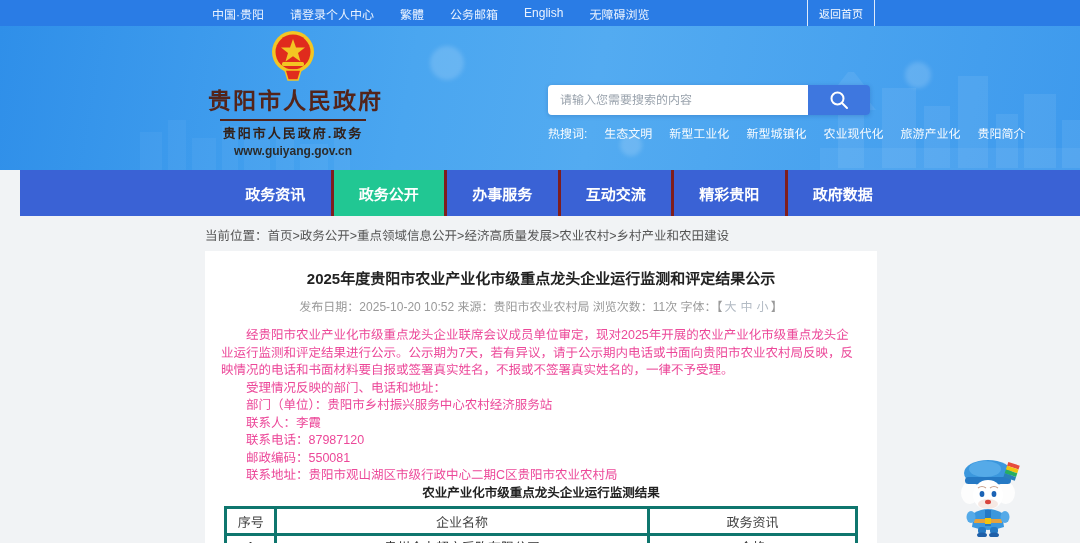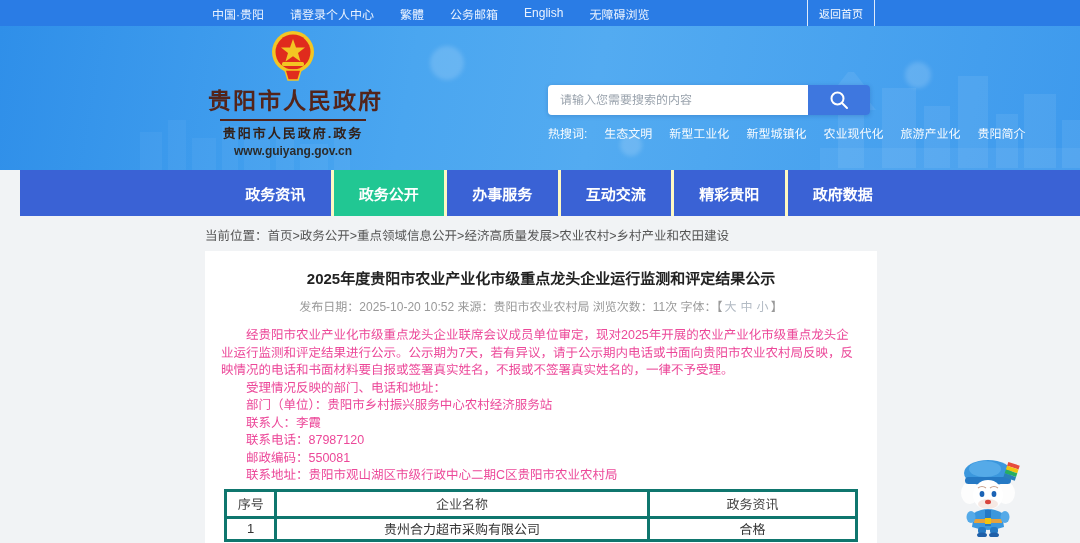--- a/index.html
+++ b/index.html
@@ -55,21 +55,21 @@
   .hot-word { cursor: pointer; color: rgba(255,255,255,.95); }
 
   
   .nav { height: 46px; background: #3a62d5; margin-left: 20px; }
   .nav-inner { margin-left: 200px; width: 678px; height: 100%; display: flex; }
   .nav-item {
     flex: 1; display: flex; align-items: center; justify-content: center;
     color: #fff; font-size: 15px; font-weight: bold; cursor: pointer;
     background: #3a62d5;
   }
-  .nav-item + .nav-item { border-left: 3px solid #fef9c3; }
+  .nav-item + .nav-item { border-left: 3px solid #7f1d1d; }
   .nav-item.active { background: #21c793; }
 
   
   .breadcrumb { margin: 9px 0 0 205px; font-size: 12.5px; color: #555; }
   .breadcrumb .path { color: #555; cursor: pointer; }
 
   
   .card {
     margin: 7px 0 0 205px; width: 672px; background: #fff;
     padding: 16px 16px 40px; min-height: 330px;
@@ -238,20 +238,21 @@
       <p class="para">部门（单位）：贵阳市乡村振兴服务中心农村经济服务站</p>
 
       <p class="para">联系人：李霞</p>
 
       <p class="para">联系电话：87987120</p>
 
       <p class="para">邮政编码：550081</p>
 
       <p class="para">联系地址：贵阳市观山湖区市级行政中心二期C区贵阳市农业农村局</p>
 
+    <p class="tbl-caption">农业产业化市级重点龙头企业运行监测结果</p>
 
     <table class="result">
       <colgroup>
           <col class="col-no">
           <col class="col-name">
           <col class="col-result">
         </colgroup>
       <thead>
         <tr>
           <th>序号</th>

